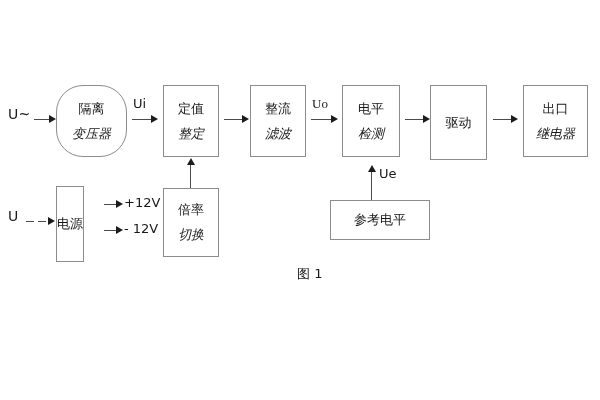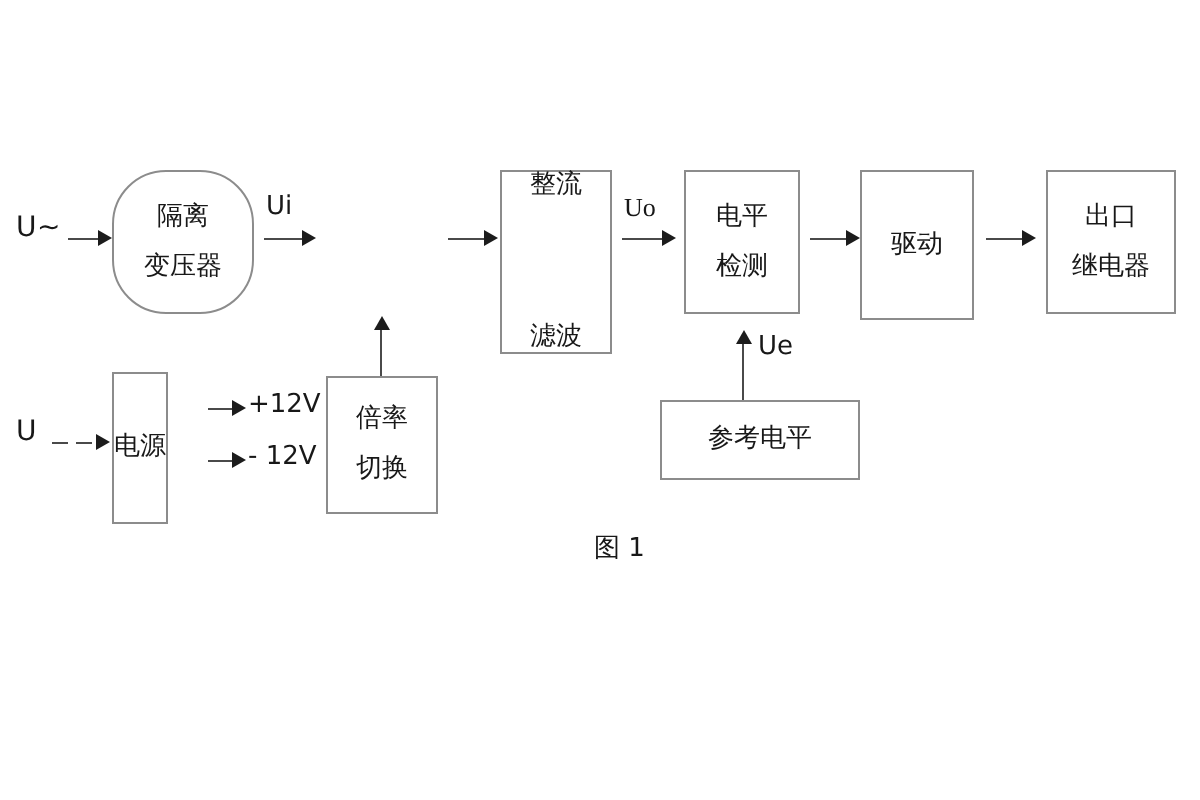--- a/index.html
+++ b/index.html
@@ -29,21 +29,21 @@
     box-sizing: border-box;
     display: flex;
     flex-direction: column;
     align-items: center;
     justify-content: center;
     font-size: 13px;
     line-height: 1.05;
     color: #181818;
   }
   .box .line1 { display: block; }
-  .box .line2 { display: block; margin-top: 11px; }
+  .box .line2 { display: block; margin-top: 11px; font-style: italic; }
   .box.single { }
   .label {
     position: absolute;
     font-size: 13px;
     color: #181818;
     white-space: nowrap;
   }
   .label.mono-u { font-size: 14px; letter-spacing: 0.3px; }
   .caption {
     position: absolute;
@@ -91,25 +91,29 @@
 
   <div class="box" style="left:56px; top:85px; width:71px; height:72px;border-radius:27px;">
     <span class="line1">隔离</span>
     <span class="line2">变压器</span>
   </div>
 
   <div class="label" style="left:133px; top:96px;">Ui</div>
   <div class="shaft h" style="left:132px; top:119px; width:20px;"></div>
   <div class="head right" style="left:151px; top:115px;"></div>
 
+  <div class="box" style="left:163px; top:85px; width:56px; height:72px;">
+    <span class="line1">定值</span>
+    <span class="line2">整定</span>
+  </div>
 
   <div class="shaft h" style="left:224px; top:119px; width:19px;"></div>
   <div class="head right" style="left:242px; top:115px;"></div>
 
-  <div class="box" style="left:250px; top:85px; width:56px; height:92px;justify-content:space-between;">
+  <div class="box" style="left:250px; top:85px; width:56px; height:72px;">
     <span class="line1">整流</span>
     <span class="line2">滤波</span>
   </div>
 
   <div class="label" style="left:312px; top:96px;font-family:Liberation Serif, serif;">Uo</div>
   <div class="shaft h" style="left:311px; top:119px; width:21px;"></div>
   <div class="head right" style="left:331px; top:115px;"></div>
 
   <div class="box" style="left:342px; top:85px; width:58px; height:72px;">
     <span class="line1">电平</span>

